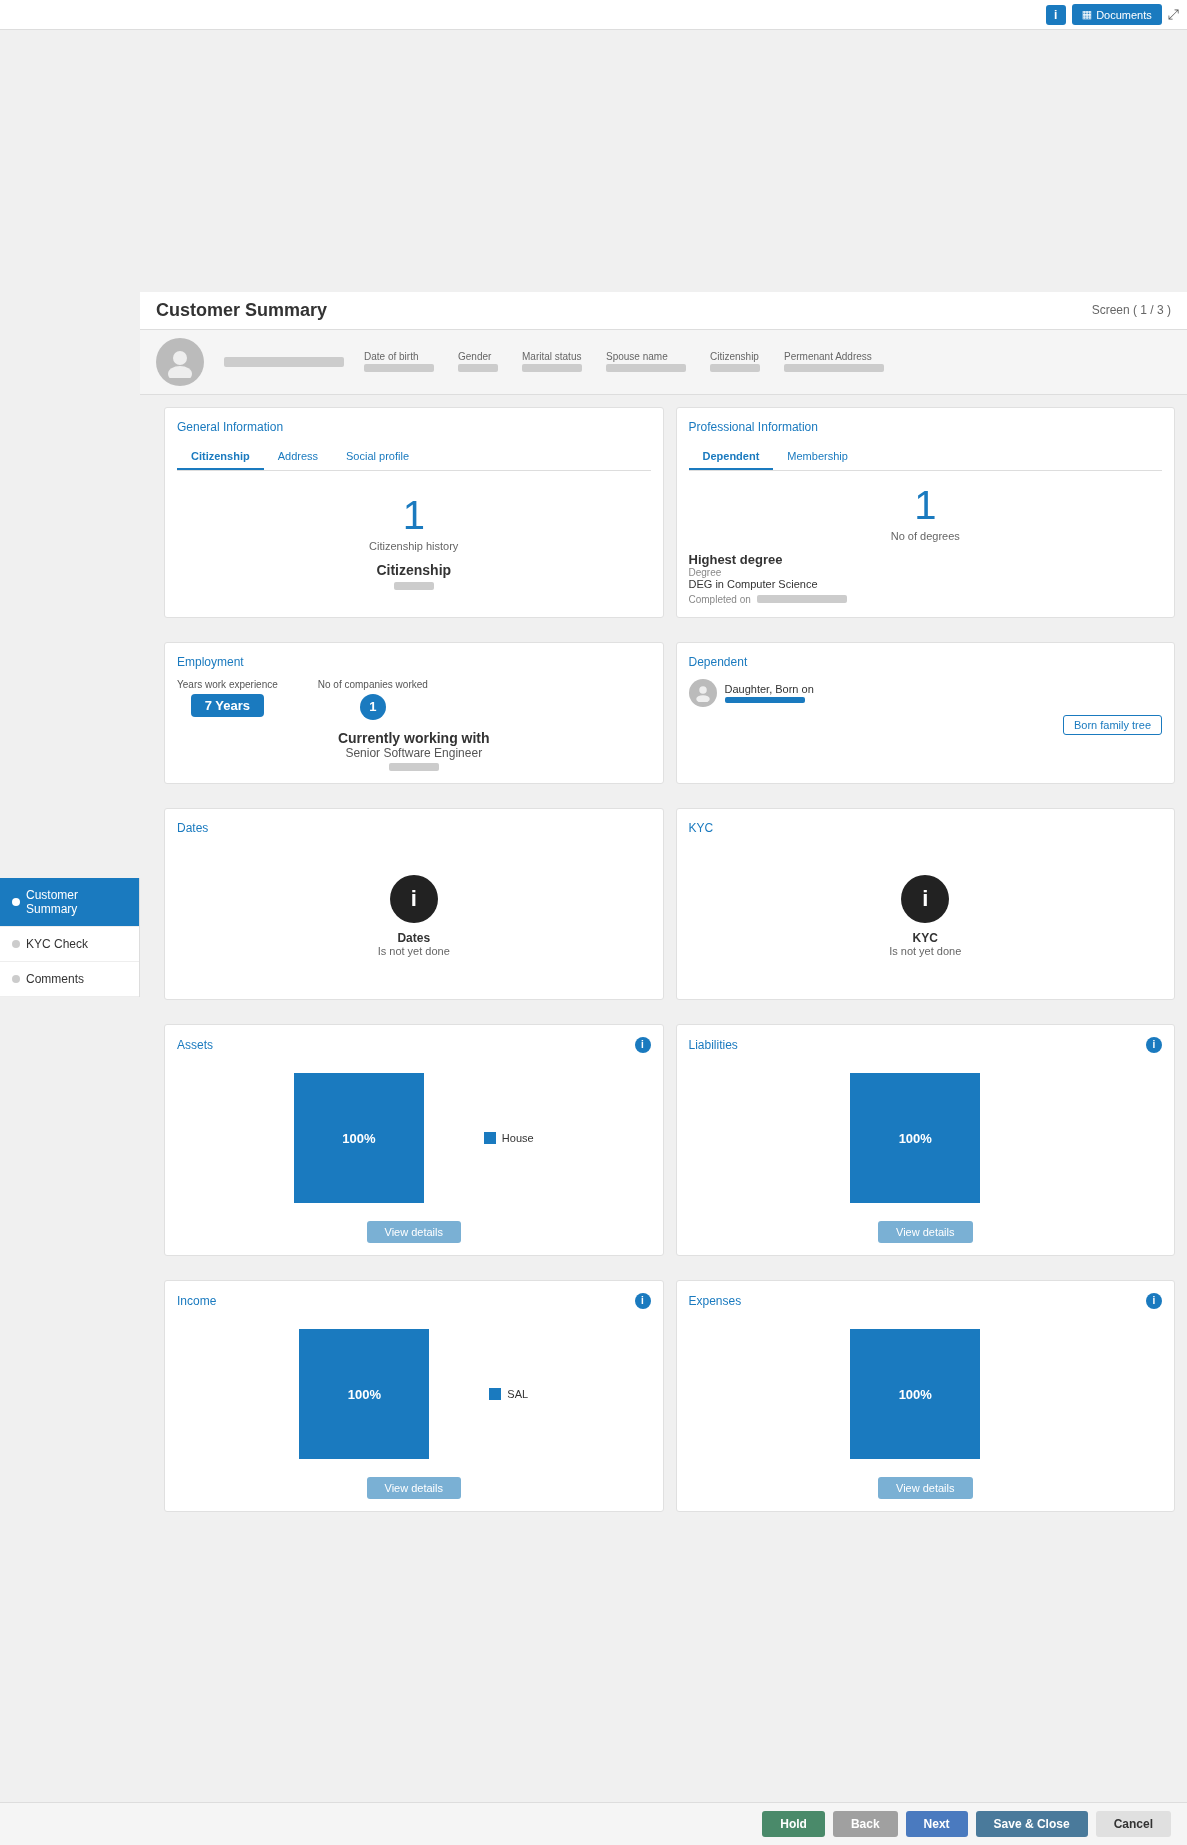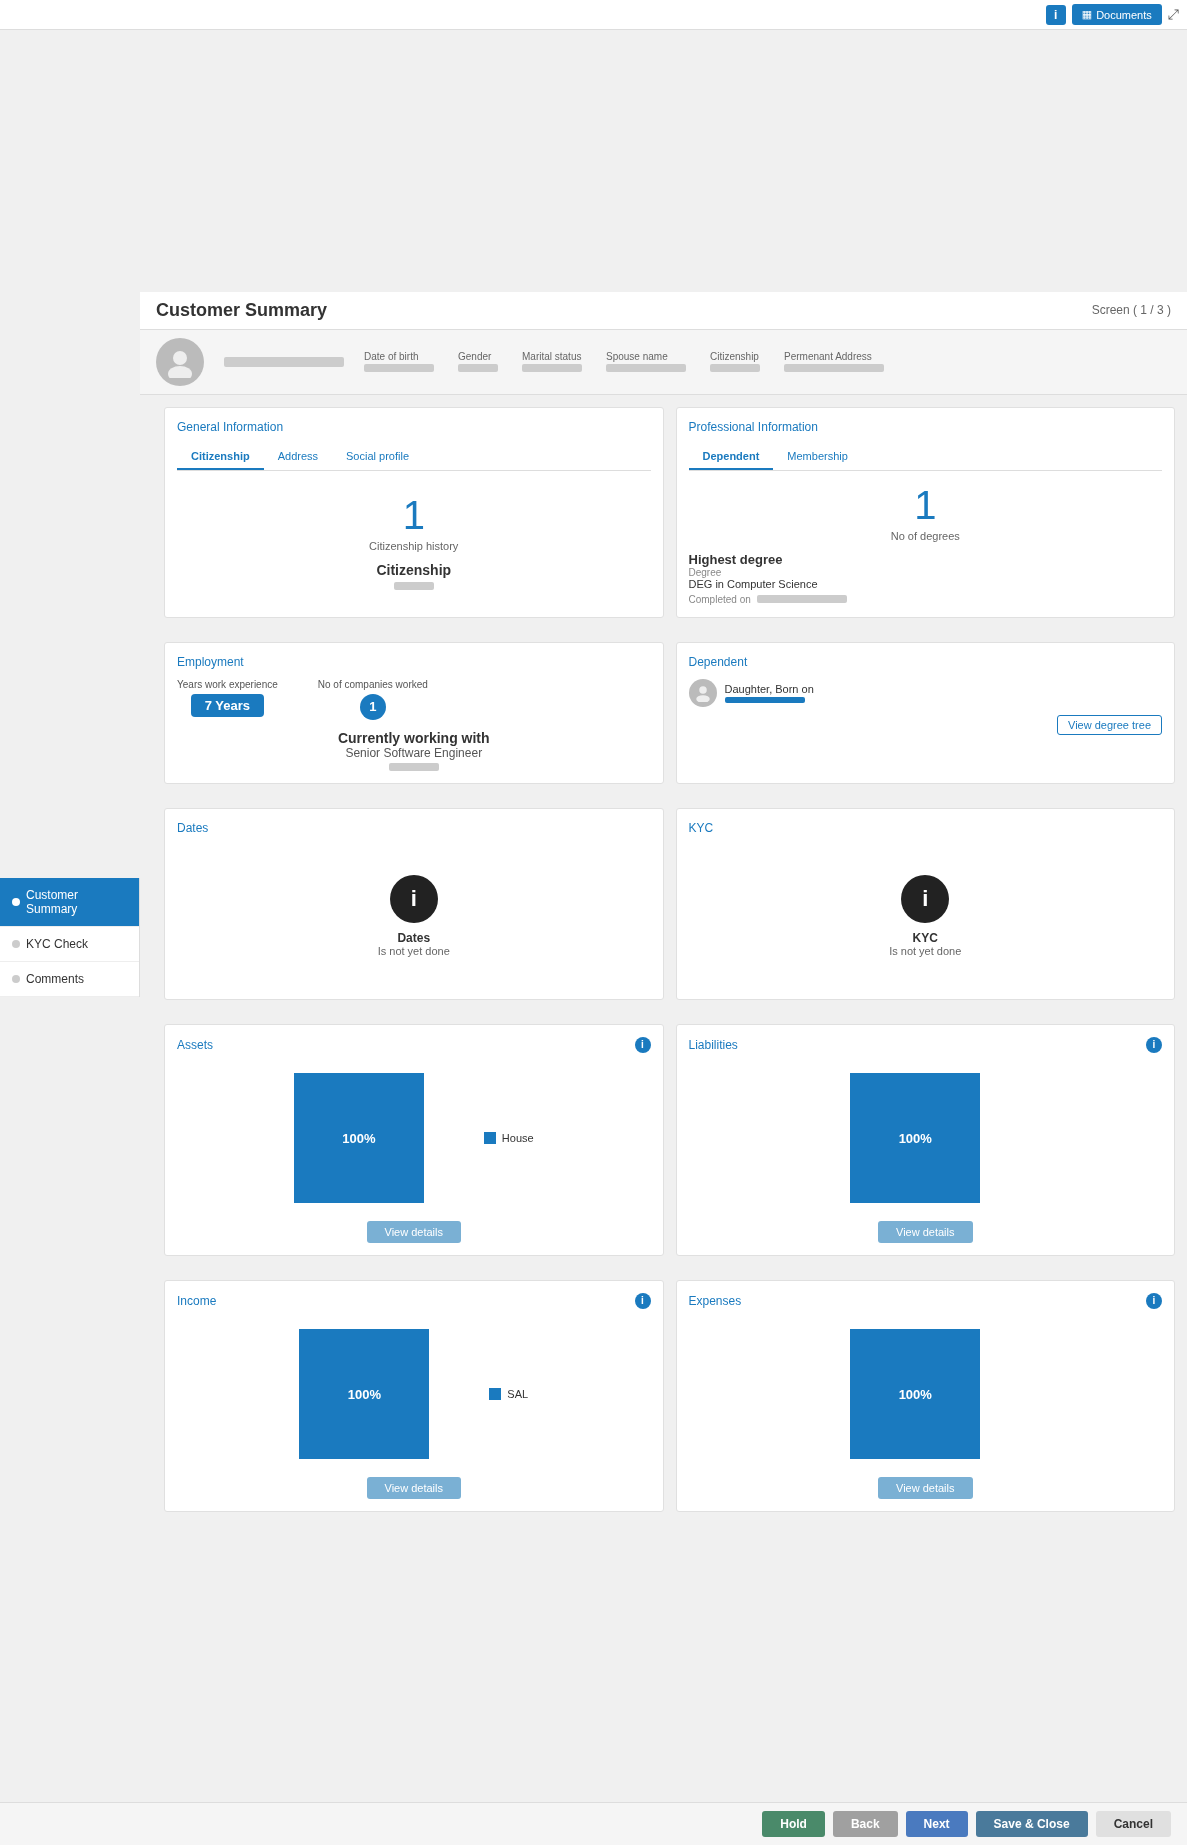--- a/index.html
+++ b/index.html
@@ -582,21 +582,21 @@
                   <circle cx="12" cy="8" r="5" fill="#eee"></circle>
                   <ellipse cx="12" cy="20" rx="9" ry="5" fill="#eee"></ellipse>
                 </svg>
             </div>
             <div class="dep-info">
               <div class="dep-name">Daughter, Born on</div>
               <div class="dep-bar"></div>
             </div>
           </div>
           <div class="view-family-btn">
-            <button class="link-btn">View degree tree</button>
+            <button class="link-btn">Born family tree</button>
           </div>
         </div>
       </div>
 
       <div class="row-2col">
 
         <div class="card">
           <div class="card-title">Dates</div>
           <div class="not-done-content">
             <div class="info-circle">i</div>

